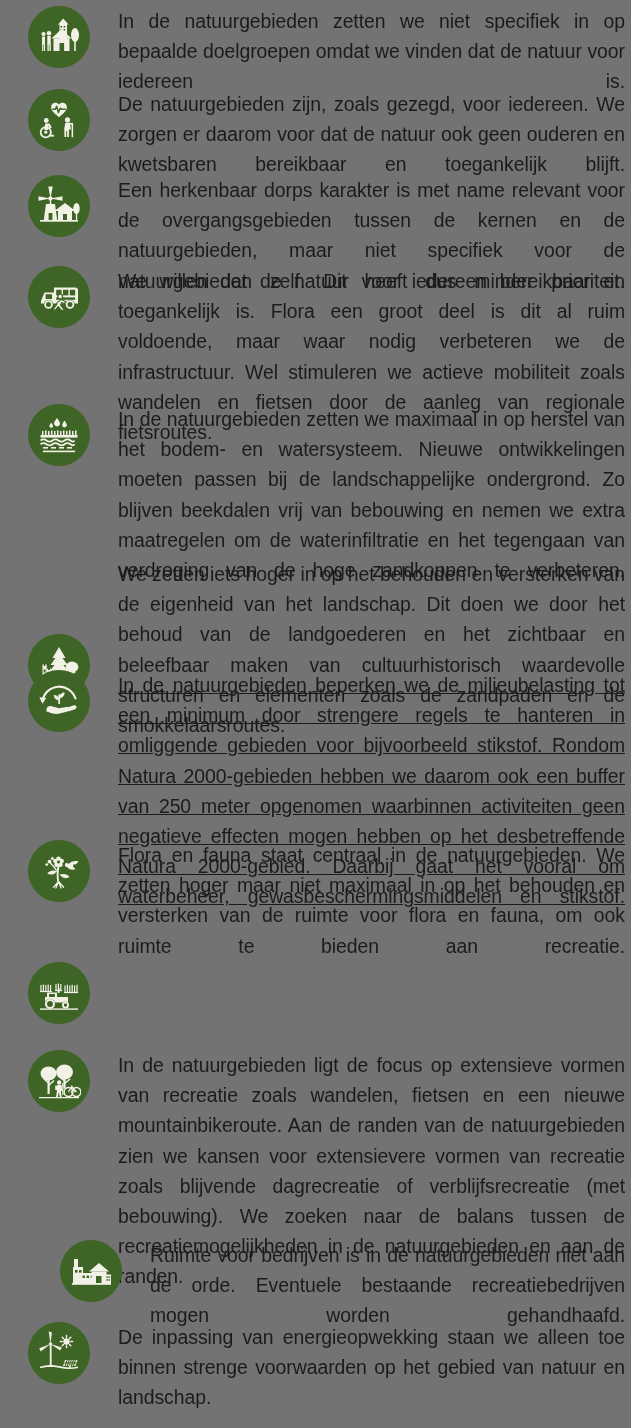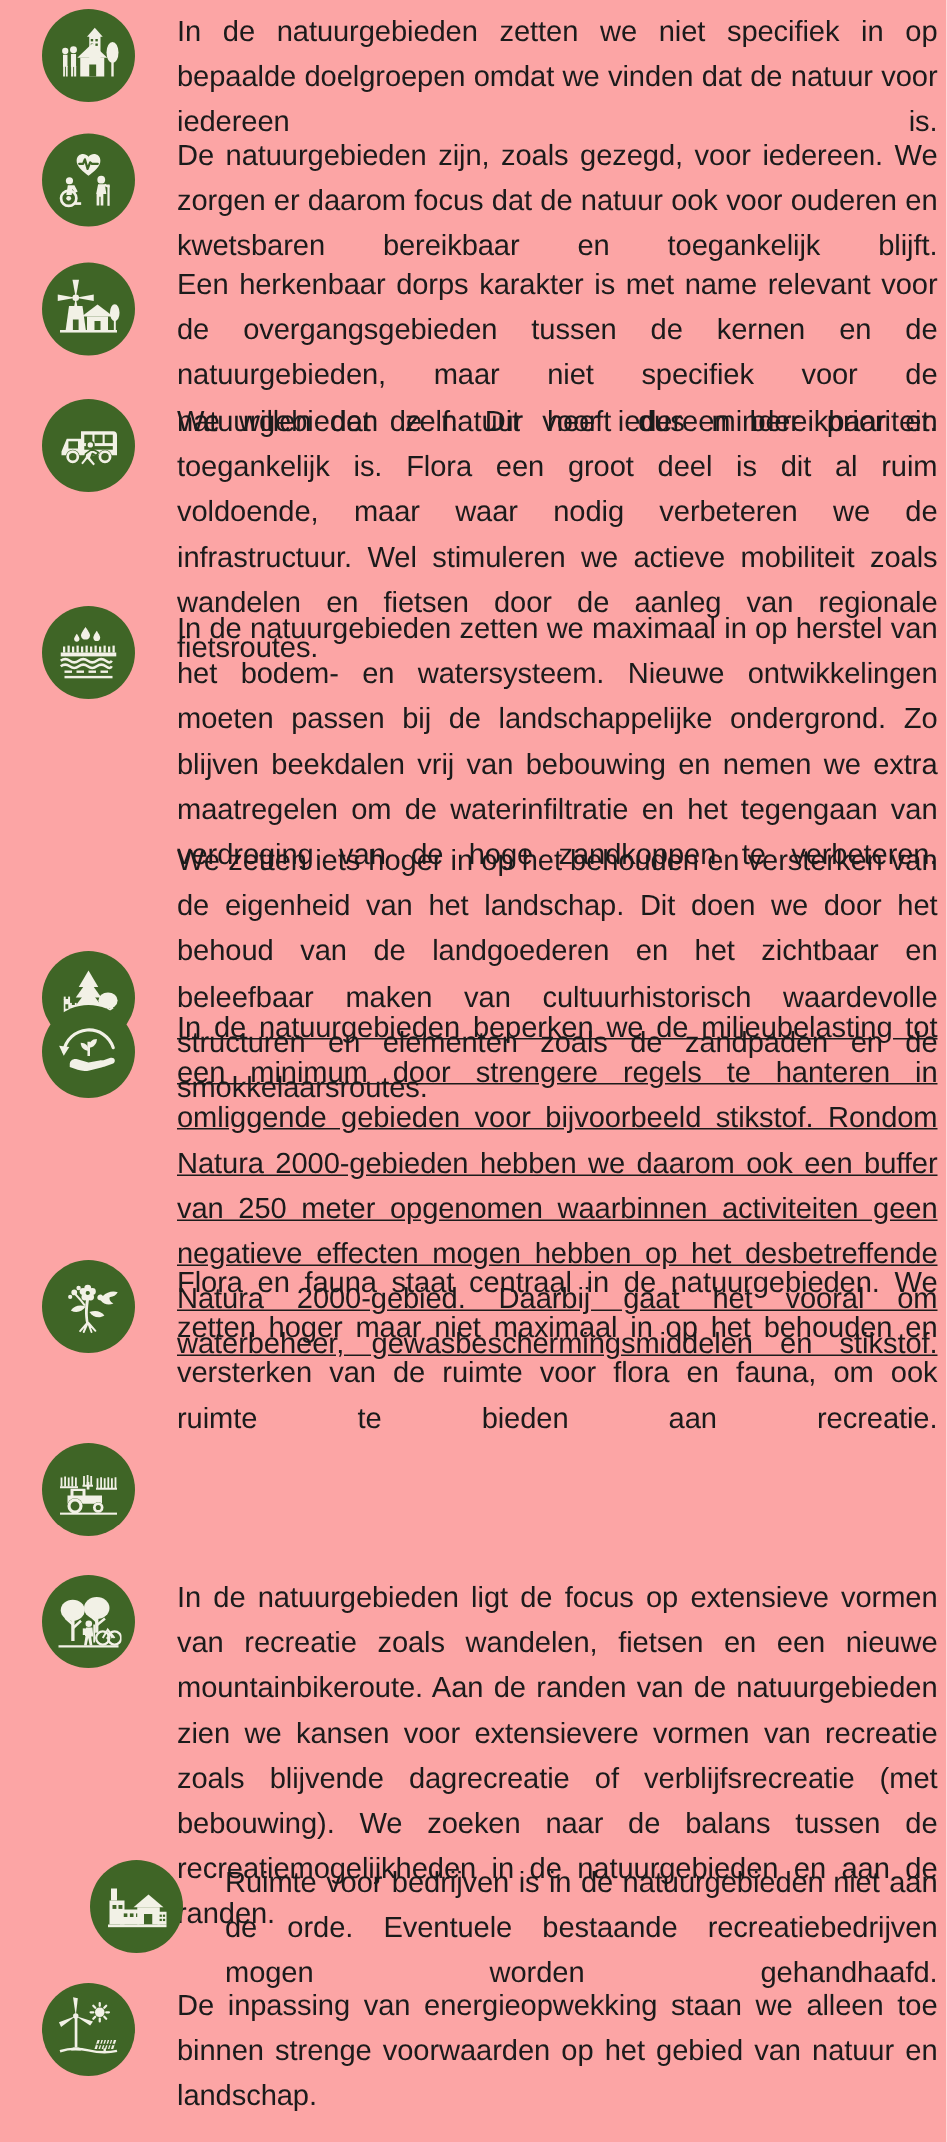--- a/index.html
+++ b/index.html
@@ -13,21 +13,21 @@
     height: 1428px;
     font-family: "Liberation Sans", sans-serif;
     color: #1b1b1b;
     overflow: hidden;
   }
 
   .page {
     position: relative;
     width: 631px;
     height: 1428px;
-    background: #fca5a5;
+    background: #737373;
   }
 
   .row {
     position: absolute;
     left: 0;
     width: 631px;
     display: flex;
     align-items: flex-start;
   }
 
@@ -132,21 +132,21 @@
 
             <circle cx="30.5" cy="21.8" r="2.6"></circle>
             <path d="M28.4 24.8 L32.9 24.8 L33.9 31.4 L31.9 31.4 L31.9 39 L30.1 39 L30.1 33.2 L29.2 33.2 L29.2 39 L27.4 39 L27.4 31.4 L27.1 31.4 Z"></path>
             <rect x="34.6" y="25" width="1.5" height="14.2"></rect>
             <path d="M32.6 25.2 L36 26.6" stroke="#f2f1e6" stroke-width="1.6"></path>
           </g>
         </svg>
       </div>
     </div>
     <div class="text-col">
-      <p class="para">De natuurgebieden zijn, zoals gezegd, voor iedereen. We zorgen er daarom focus dat de natuur ook voor ouderen en kwetsbaren bereikbaar en toegankelijk blijft.</p>
+      <p class="para">De natuurgebieden zijn, zoals gezegd, voor iedereen. We zorgen er daarom voor dat de natuur ook geen ouderen en kwetsbaren bereikbaar en toegankelijk blijft.</p>
     </div>
   </div>
 
   <div class="row" style="top:175px;">
     <div class="icon-col">
       <div class="icon-badge">
         <svg width="44" height="44" viewBox="0 0 44 44" aria-hidden="true">
           <g fill="#f2f1e6">
 
             <g transform="translate(13.5,14.5)">

